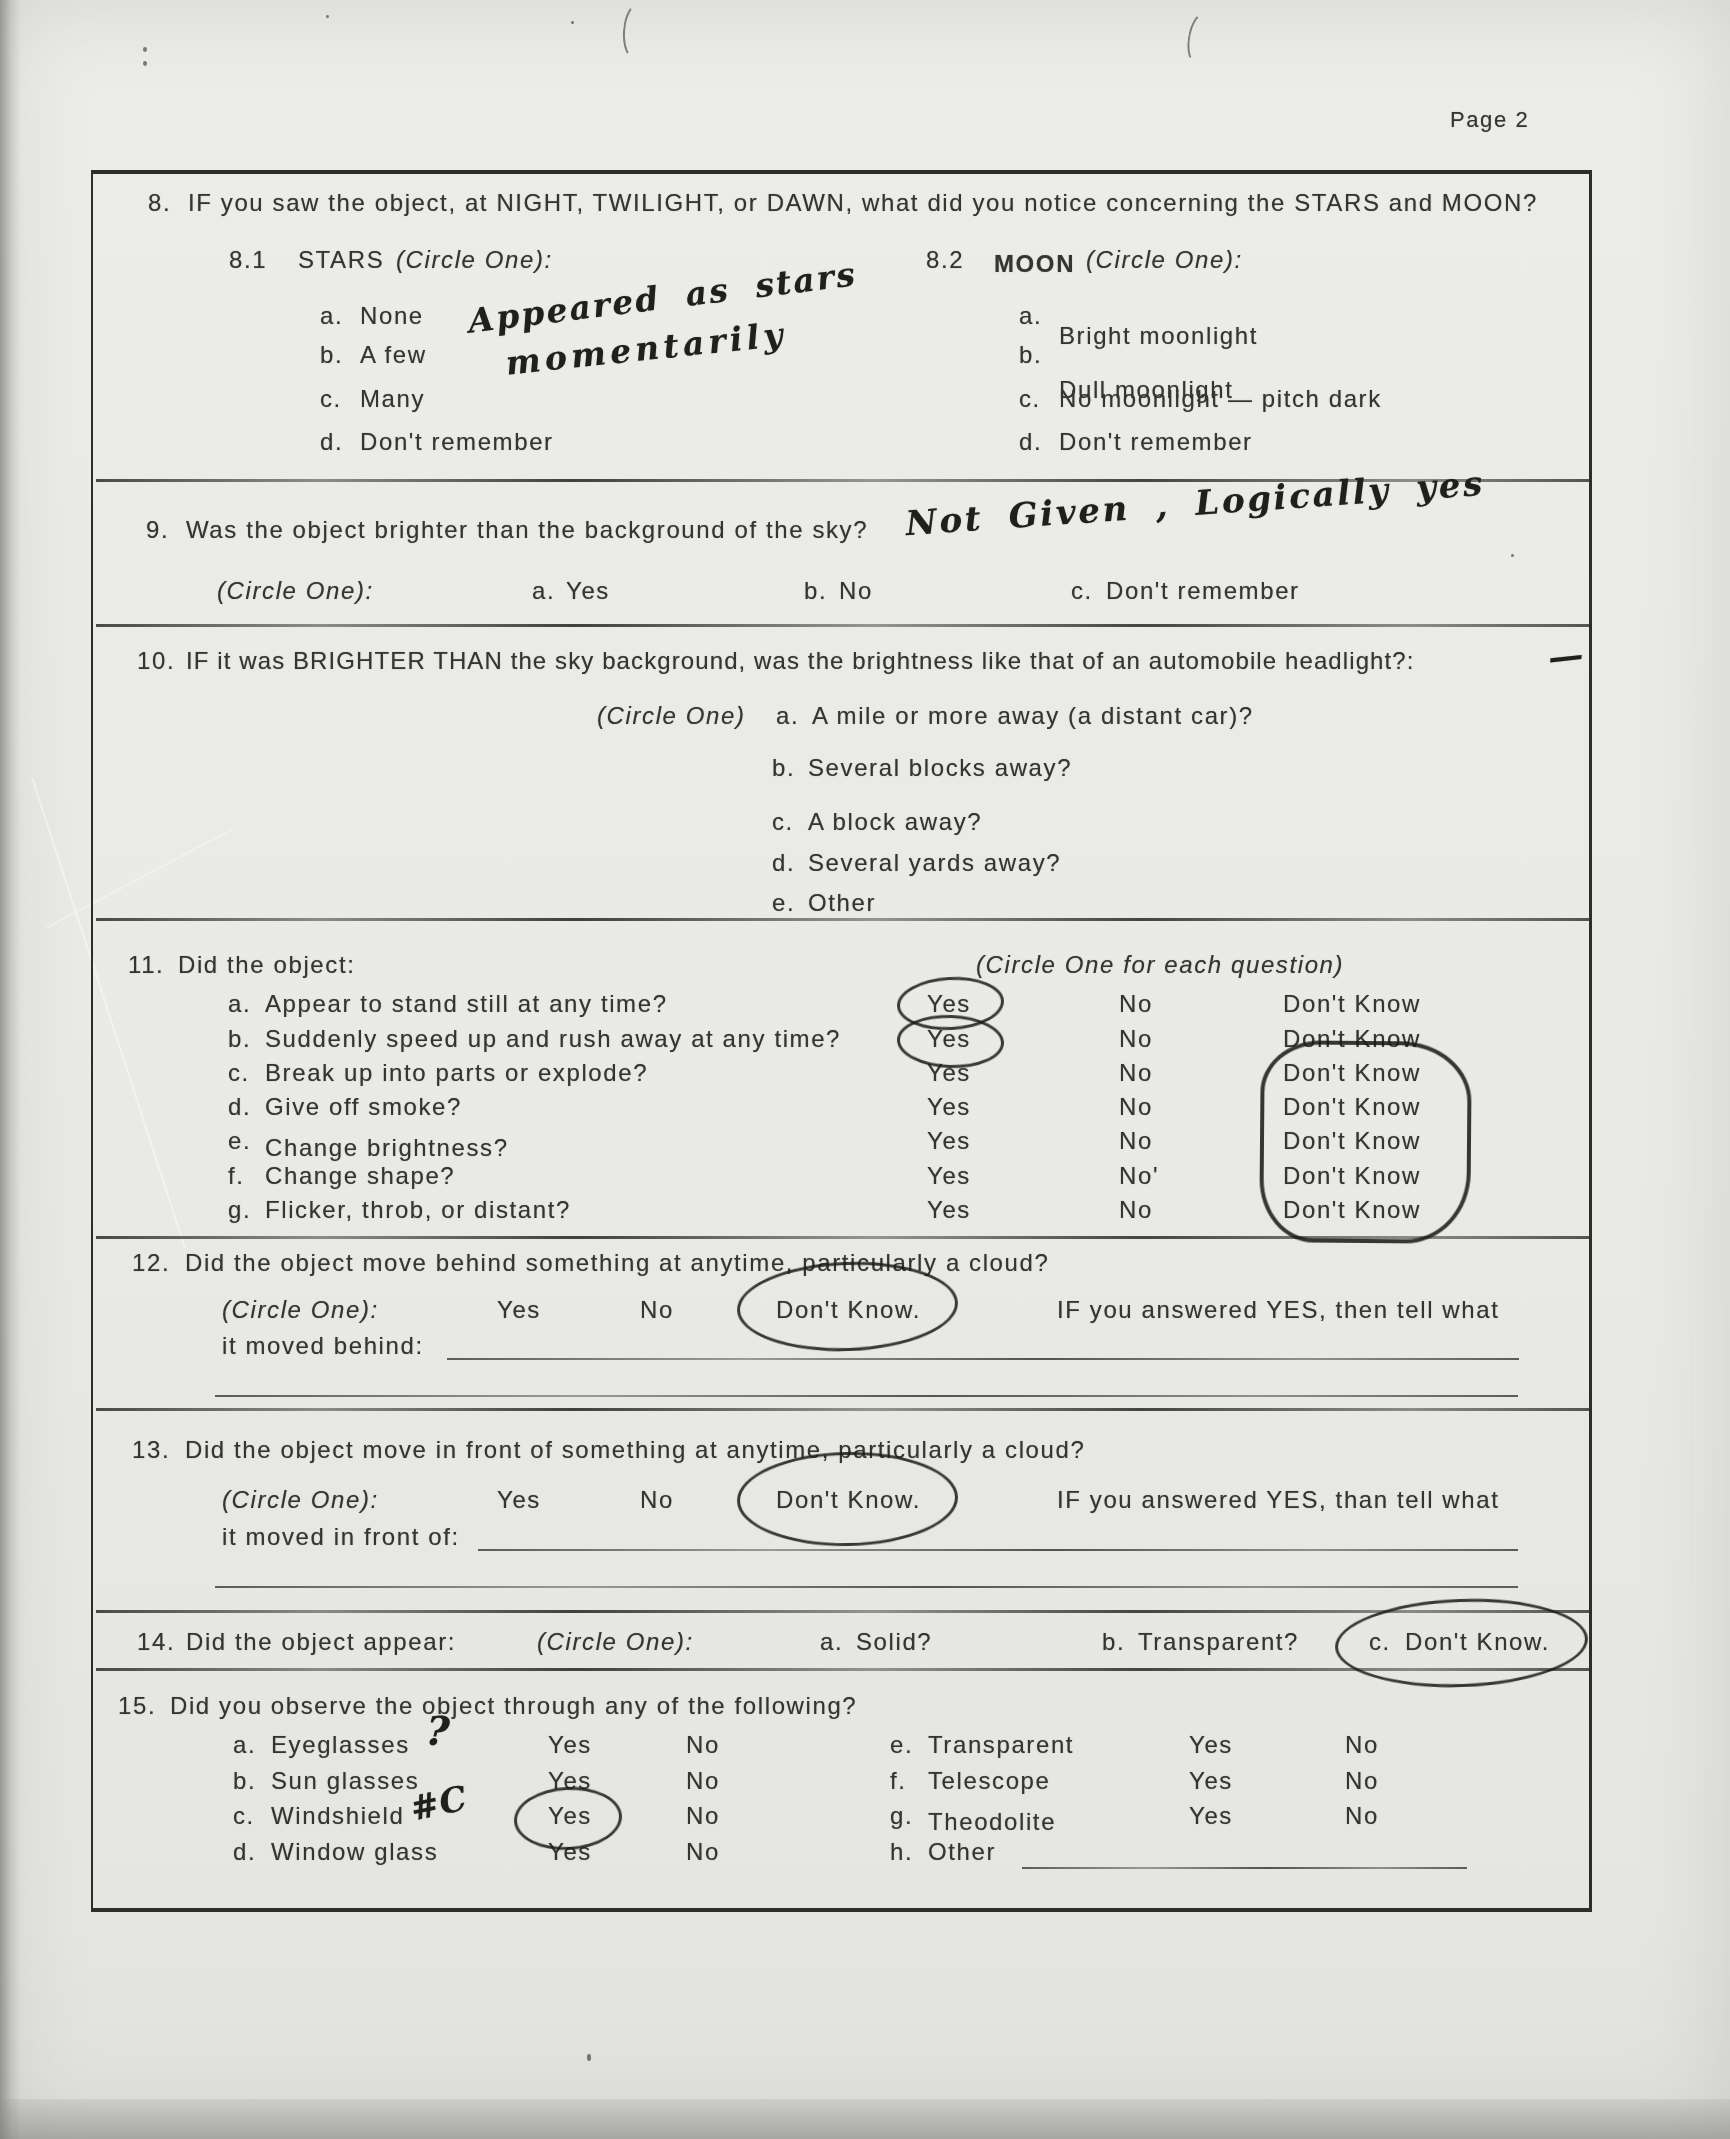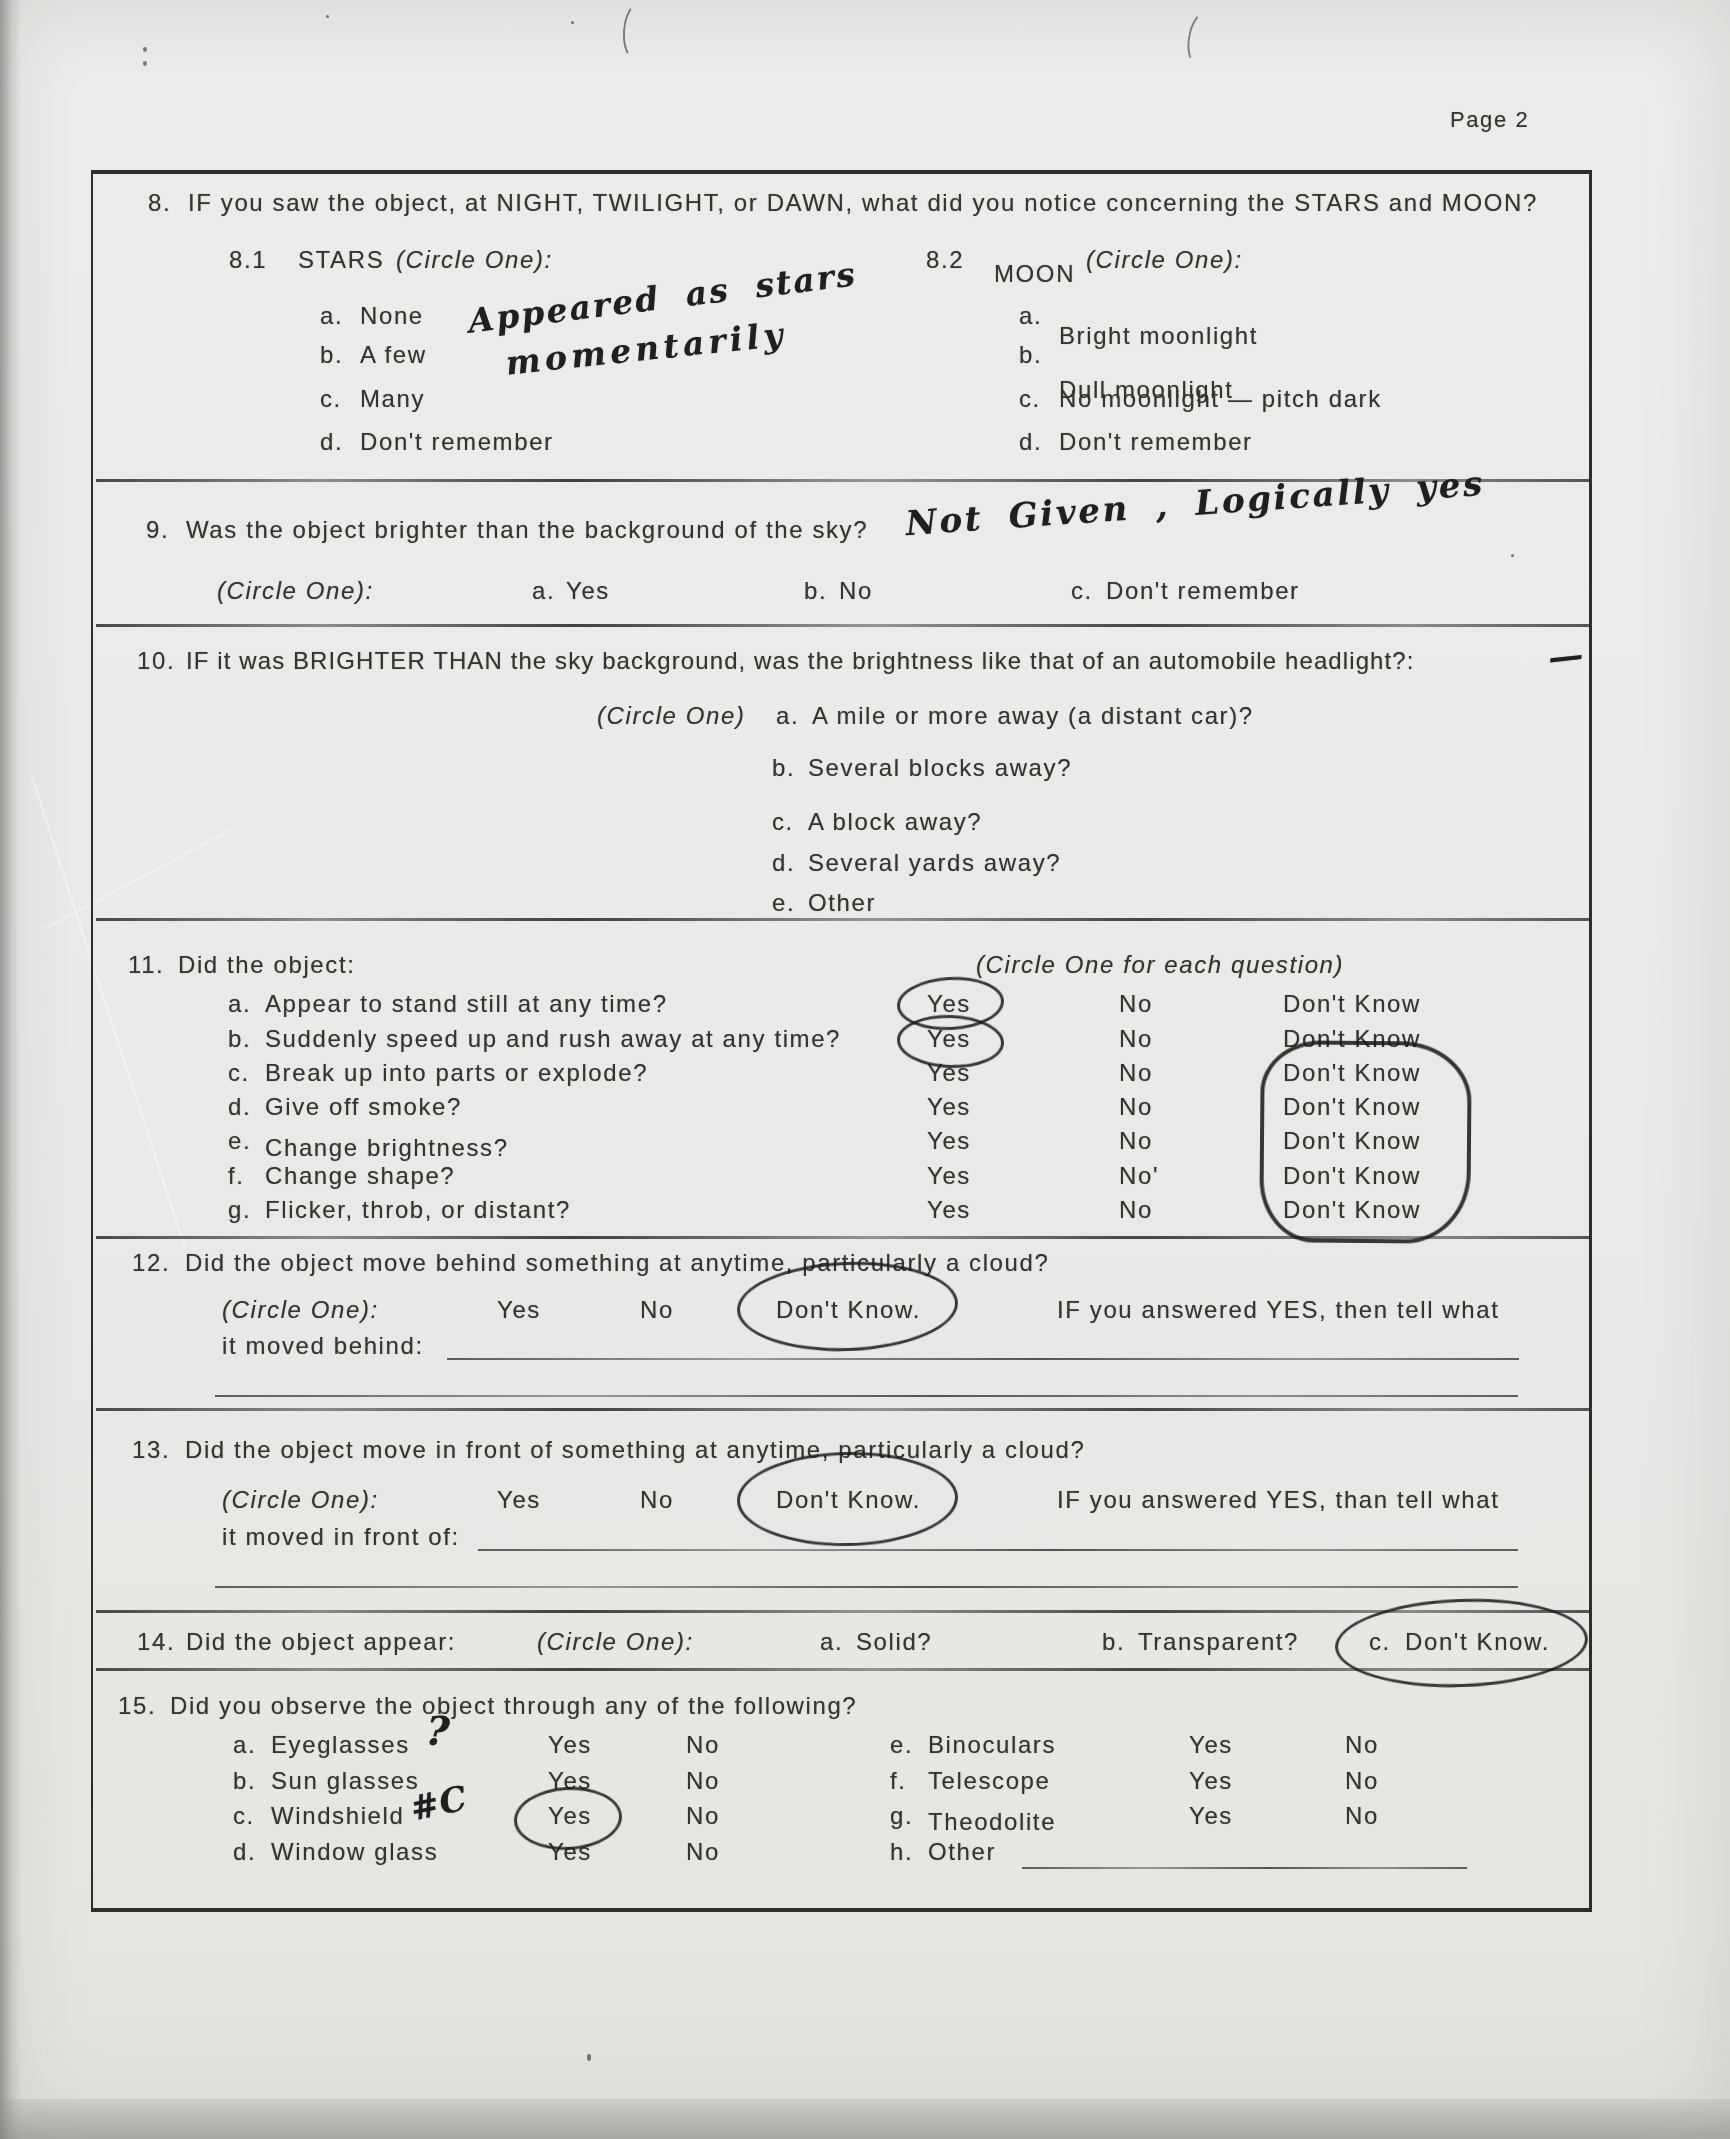--- a/index.html
+++ b/index.html
@@ -60,21 +60,21 @@
   <div class="divider" style="top:1668px;"></div>
 
   <div>
     <span class="t" style="left:148px;top:189px;">8.</span>
     <span class="t" style="left:188px;top:189px;">IF you saw the object, at NIGHT, TWILIGHT, or DAWN, what did you notice concerning the STARS and MOON?</span>
 
     <span class="t" style="left:229px;top:246px;">8.1</span>
     <span class="t" style="left:298px;top:246px;">STARS</span>
     <span class="t it" style="left:396px;top:246px;">(Circle One):</span>
     <span class="t" style="left:926px;top:246px;">8.2</span>
-    <span class="t" style="left:994px;top:260px;">MOON</span>
+    <span class="t" style="left:994px;top:250px;font-weight:bold;">MOON</span>
     <span class="t it" style="left:1086px;top:246px;">(Circle One):</span>
 
     <span class="t" style="left:320px;top:302px;">a.</span>
     <span class="t" style="left:360px;top:302px;">None</span>
     <span class="t" style="left:320px;top:341px;">b.</span>
     <span class="t" style="left:360px;top:341px;">A few</span>
     <span class="t" style="left:320px;top:385px;">c.</span>
     <span class="t" style="left:360px;top:385px;">Many</span>
     <span class="t" style="left:320px;top:428px;">d.</span>
     <span class="t" style="left:360px;top:428px;">Don't remember</span>
@@ -230,21 +230,21 @@
     <span class="t" style="left:233px;top:1802px;">c.</span>
     <span class="t" style="left:271px;top:1802px;">Windshield</span>
     <span class="t" style="left:548px;top:1802px;">Yes</span>
     <span class="t" style="left:686px;top:1802px;">No</span>
     <span class="t" style="left:233px;top:1838px;">d.</span>
     <span class="t" style="left:271px;top:1838px;">Window glass</span>
     <span class="t" style="left:548px;top:1838px;">Yes</span>
     <span class="t" style="left:686px;top:1838px;">No</span>
 
     <span class="t" style="left:890px;top:1731px;">e.</span>
-    <span class="t" style="left:928px;top:1731px;">Binoculars</span>
+    <span class="t" style="left:928px;top:1731px;">Transparent</span>
     <span class="t" style="left:1189px;top:1731px;">Yes</span>
     <span class="t" style="left:1345px;top:1731px;">No</span>
     <span class="t" style="left:890px;top:1767px;">f.</span>
     <span class="t" style="left:928px;top:1767px;">Telescope</span>
     <span class="t" style="left:1189px;top:1767px;">Yes</span>
     <span class="t" style="left:1345px;top:1767px;">No</span>
     <span class="t" style="left:890px;top:1802px;">g.</span>
     <span class="t" style="left:928px;top:1802px;margin-top:6px;">Theodolite</span>
     <span class="t" style="left:1189px;top:1802px;">Yes</span>
     <span class="t" style="left:1345px;top:1802px;">No</span>

